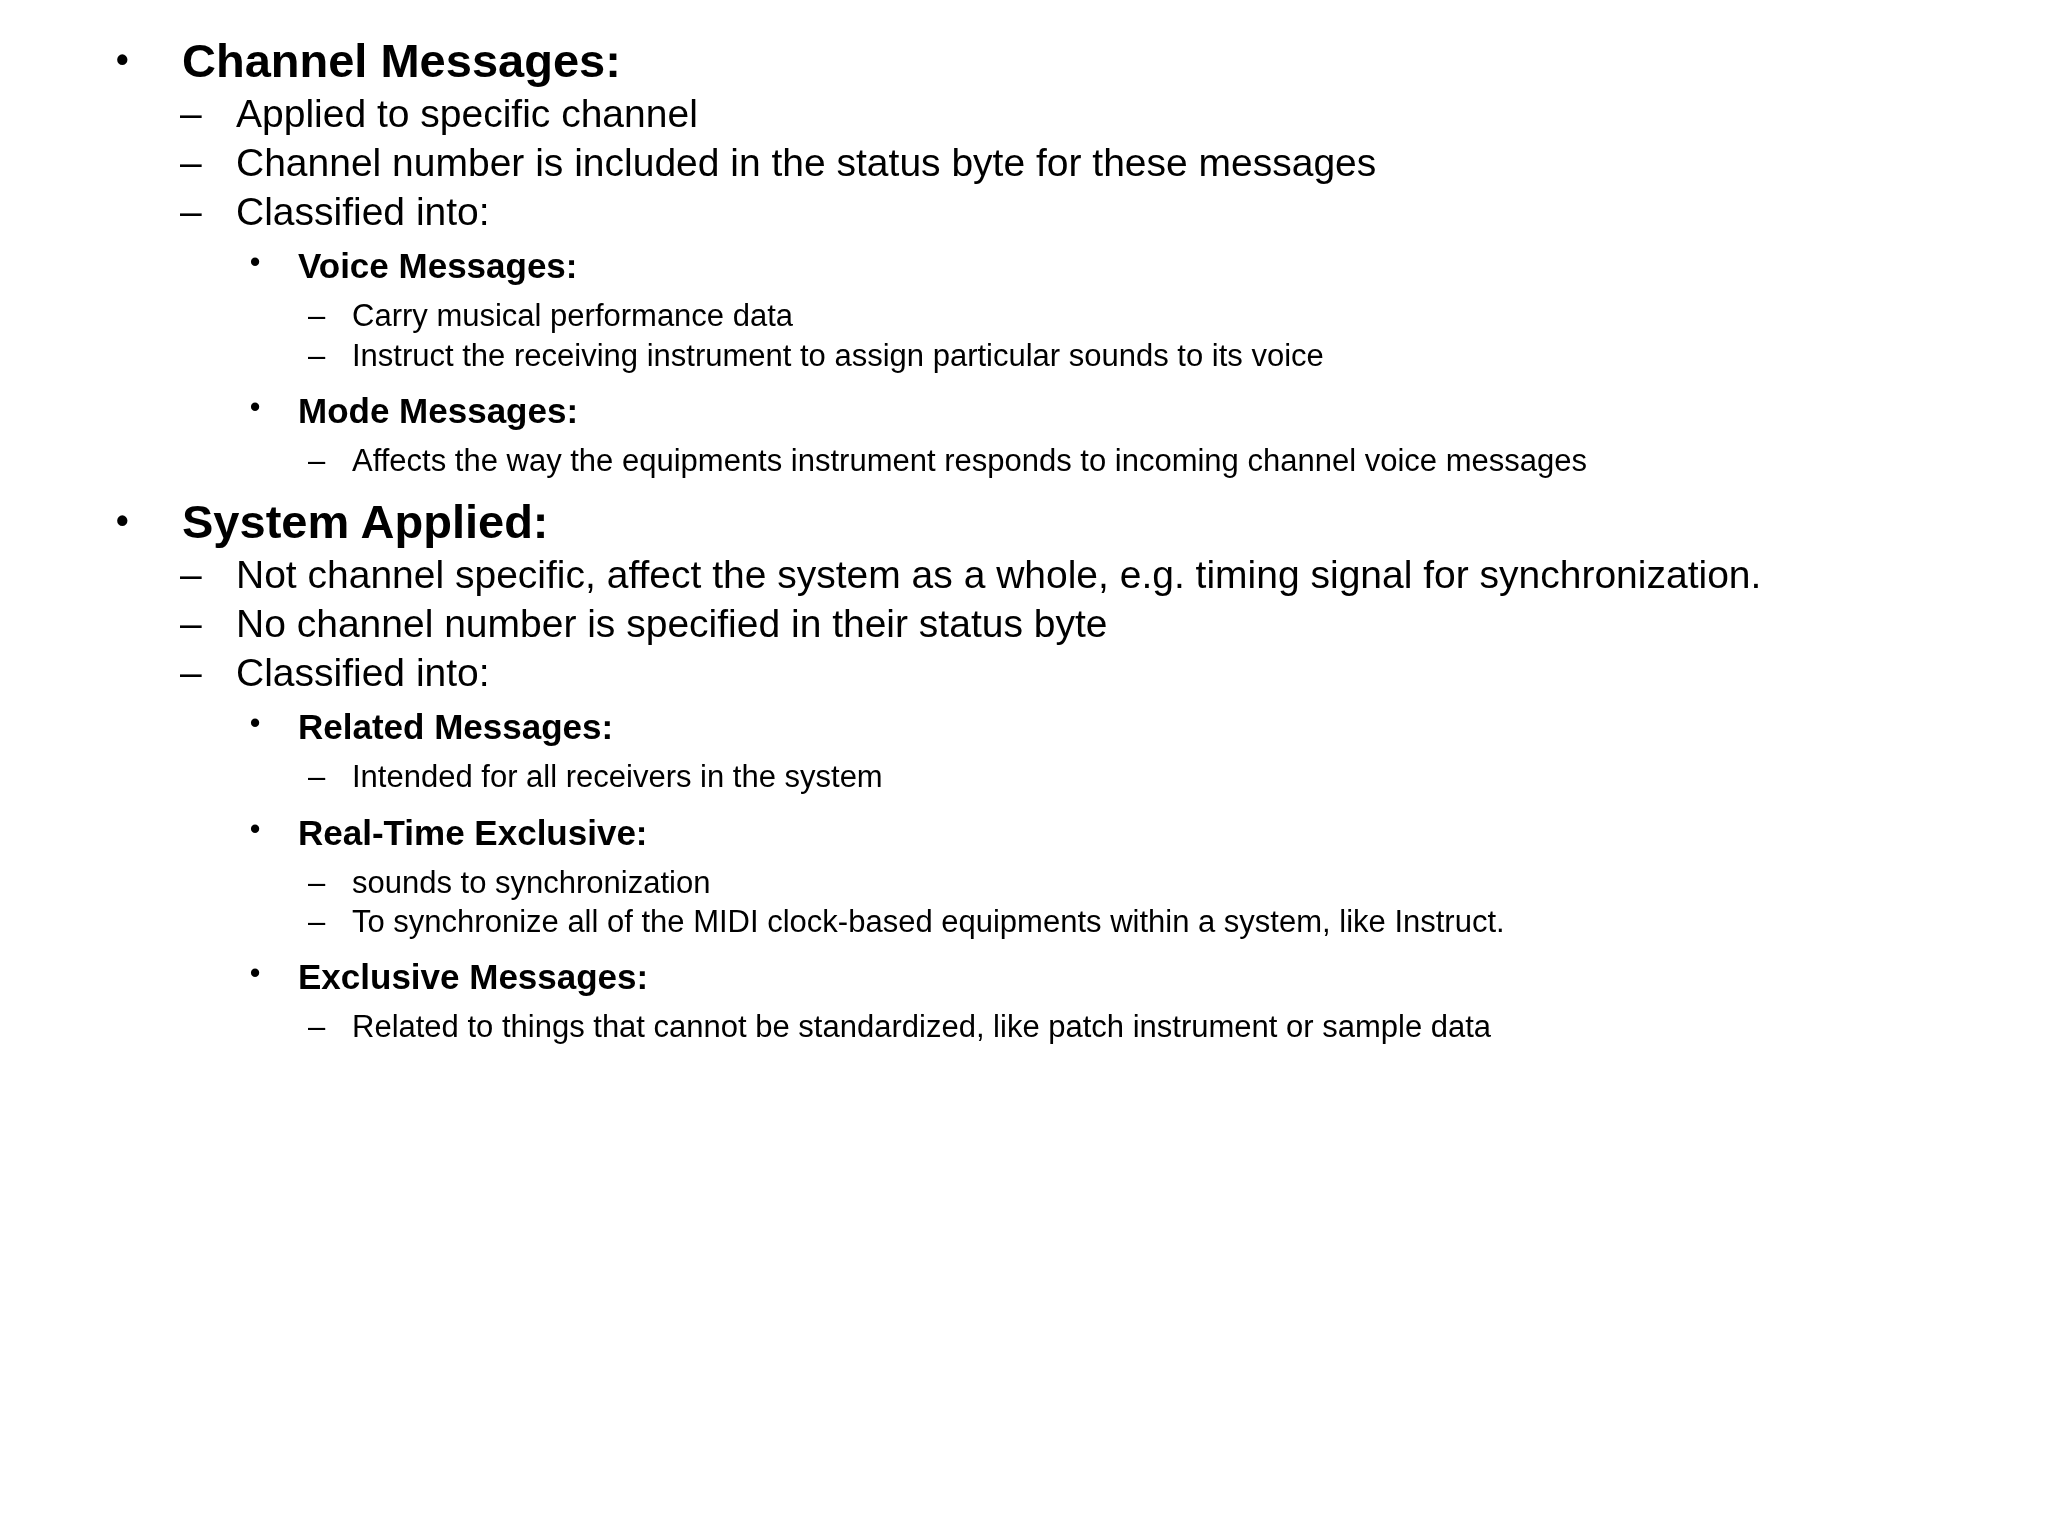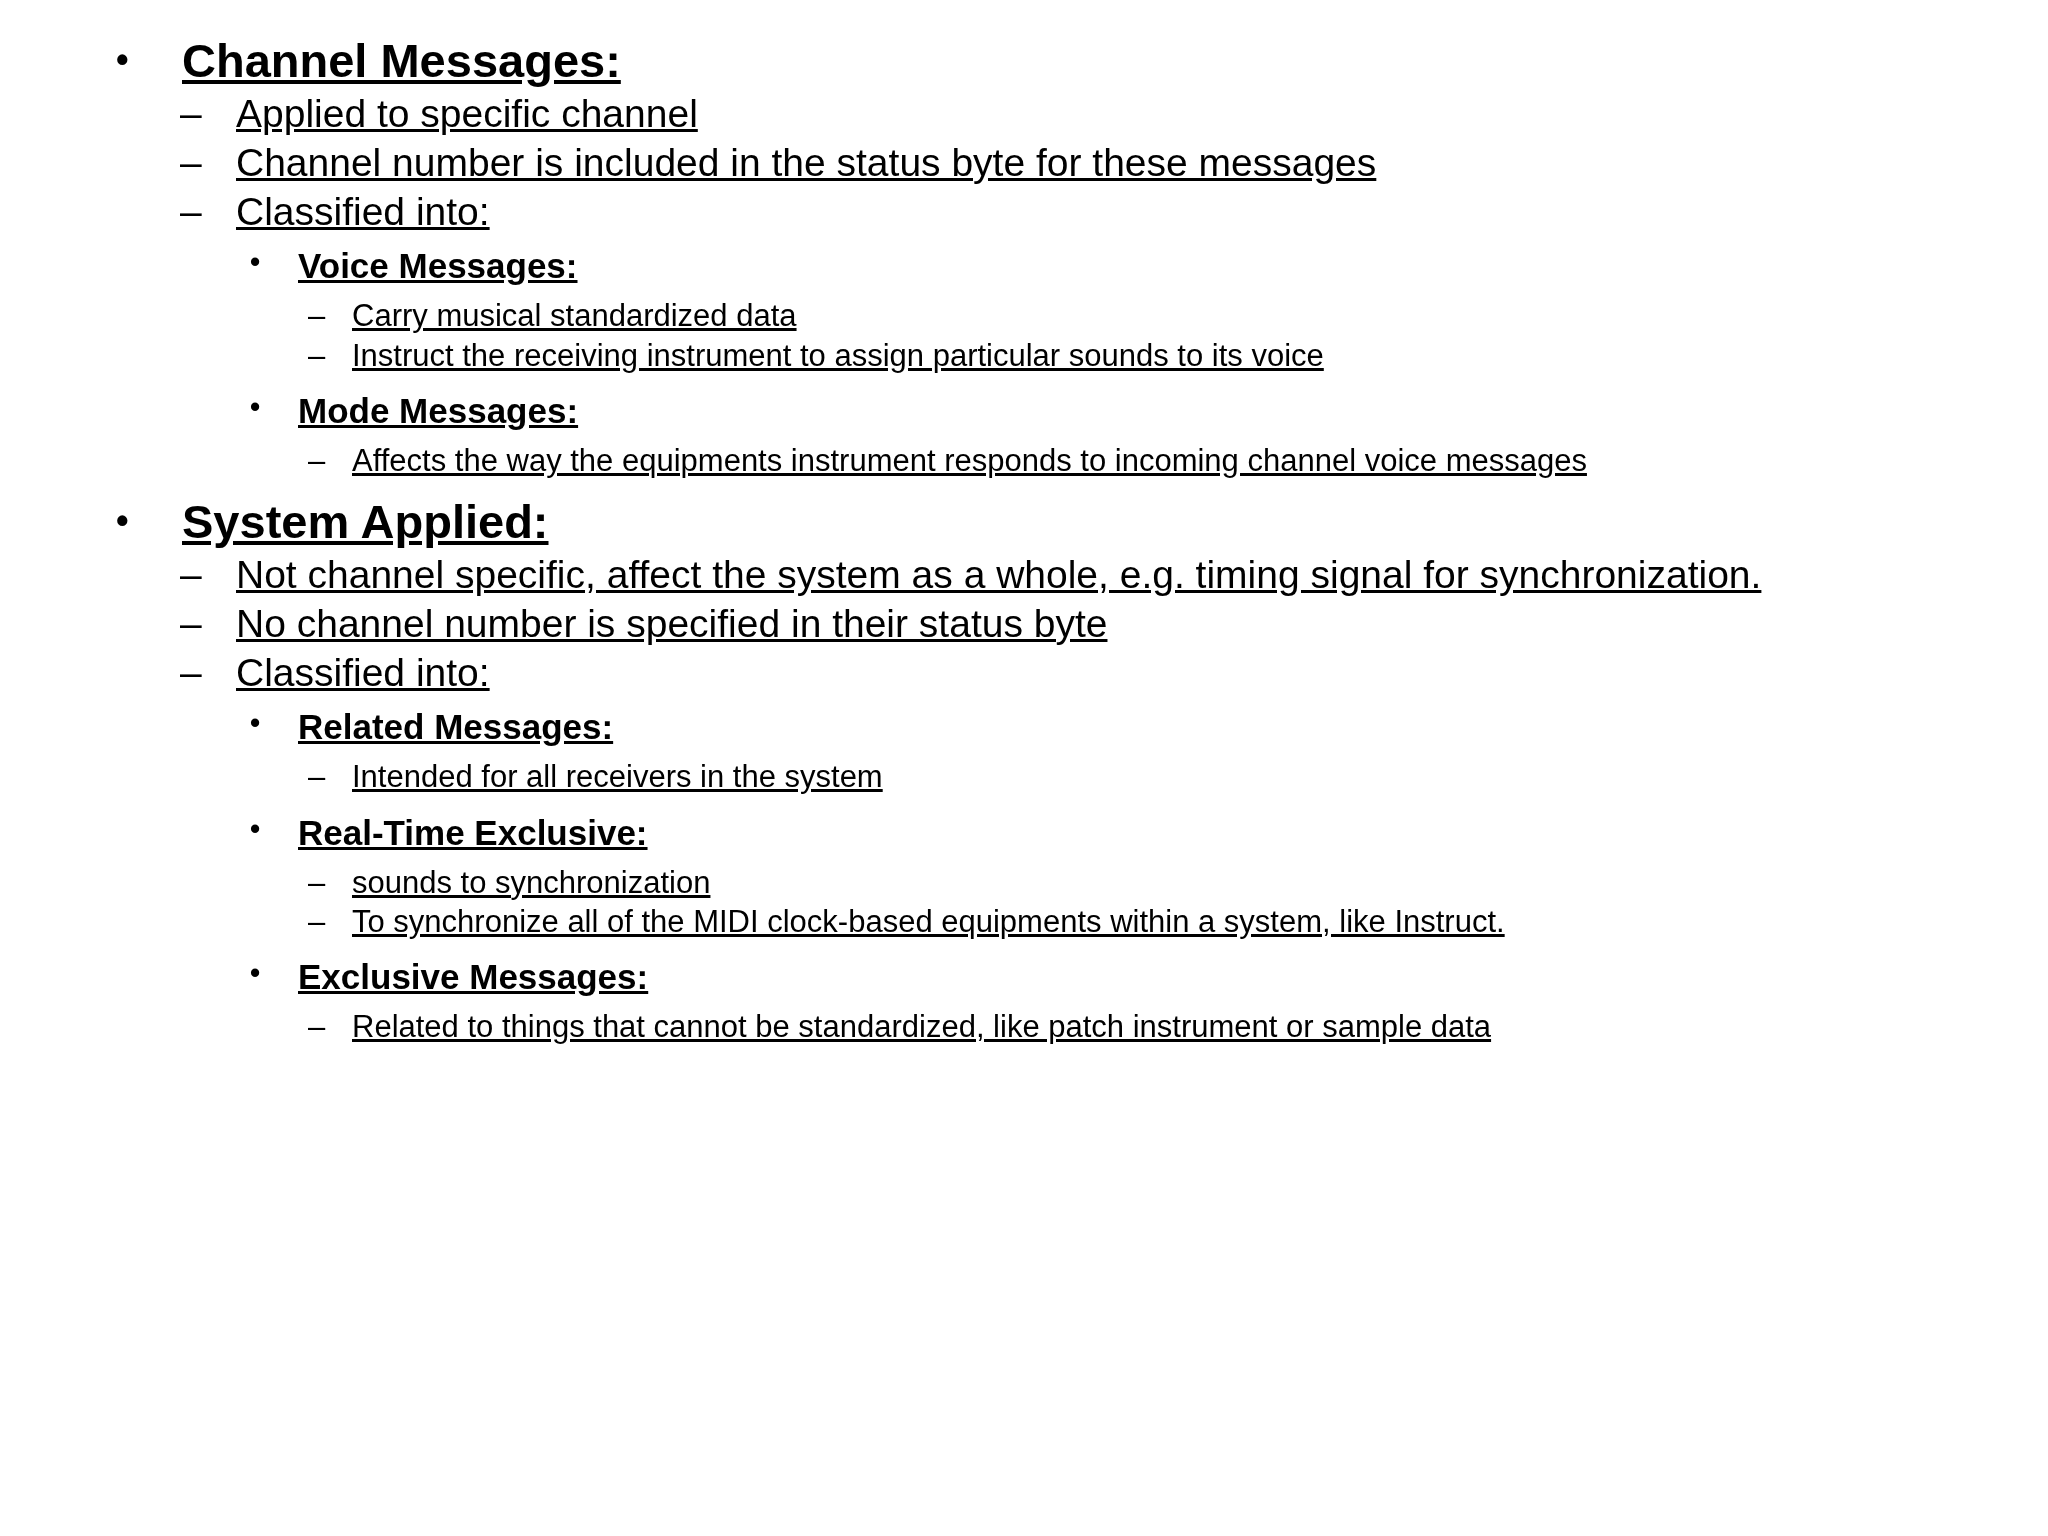--- a/index.html
+++ b/index.html
@@ -38,21 +38,20 @@
   .marker {
     flex: 0 0 auto;
     text-align: left;
     font-weight: inherit;
     line-height: inherit;
     color: #000;
   }
   .text {
     flex: 1 1 auto;
     line-height: inherit;
-    text-decoration: underline;
   }
 
   
   .lvl1 {
     font-size: 47px;
     font-weight: bold;
     line-height: 1.17;
     margin-left: 56px;
     margin-bottom: 2px;
   }
@@ -125,21 +124,21 @@
       <div class="row lvl2">
         <span class="marker">–</span>
         <span class="text">Classified into:</span>
       </div>
       <div class="row lvl3 gap-sm">
         <span class="marker">•</span>
         <span class="text">Voice Messages:</span>
       </div>
       <div class="row lvl4 gap-sm">
         <span class="marker">–</span>
-        <span class="text">Carry musical standardized data</span>
+        <span class="text">Carry musical performance data</span>
       </div>
       <div class="row lvl4">
         <span class="marker">–</span>
         <span class="text">Instruct the receiving instrument to assign particular sounds to its voice</span>
       </div>
       <div class="row lvl3 gap-md">
         <span class="marker">•</span>
         <span class="text">Mode Messages:</span>
       </div>
       <div class="row lvl4 gap-sm">

